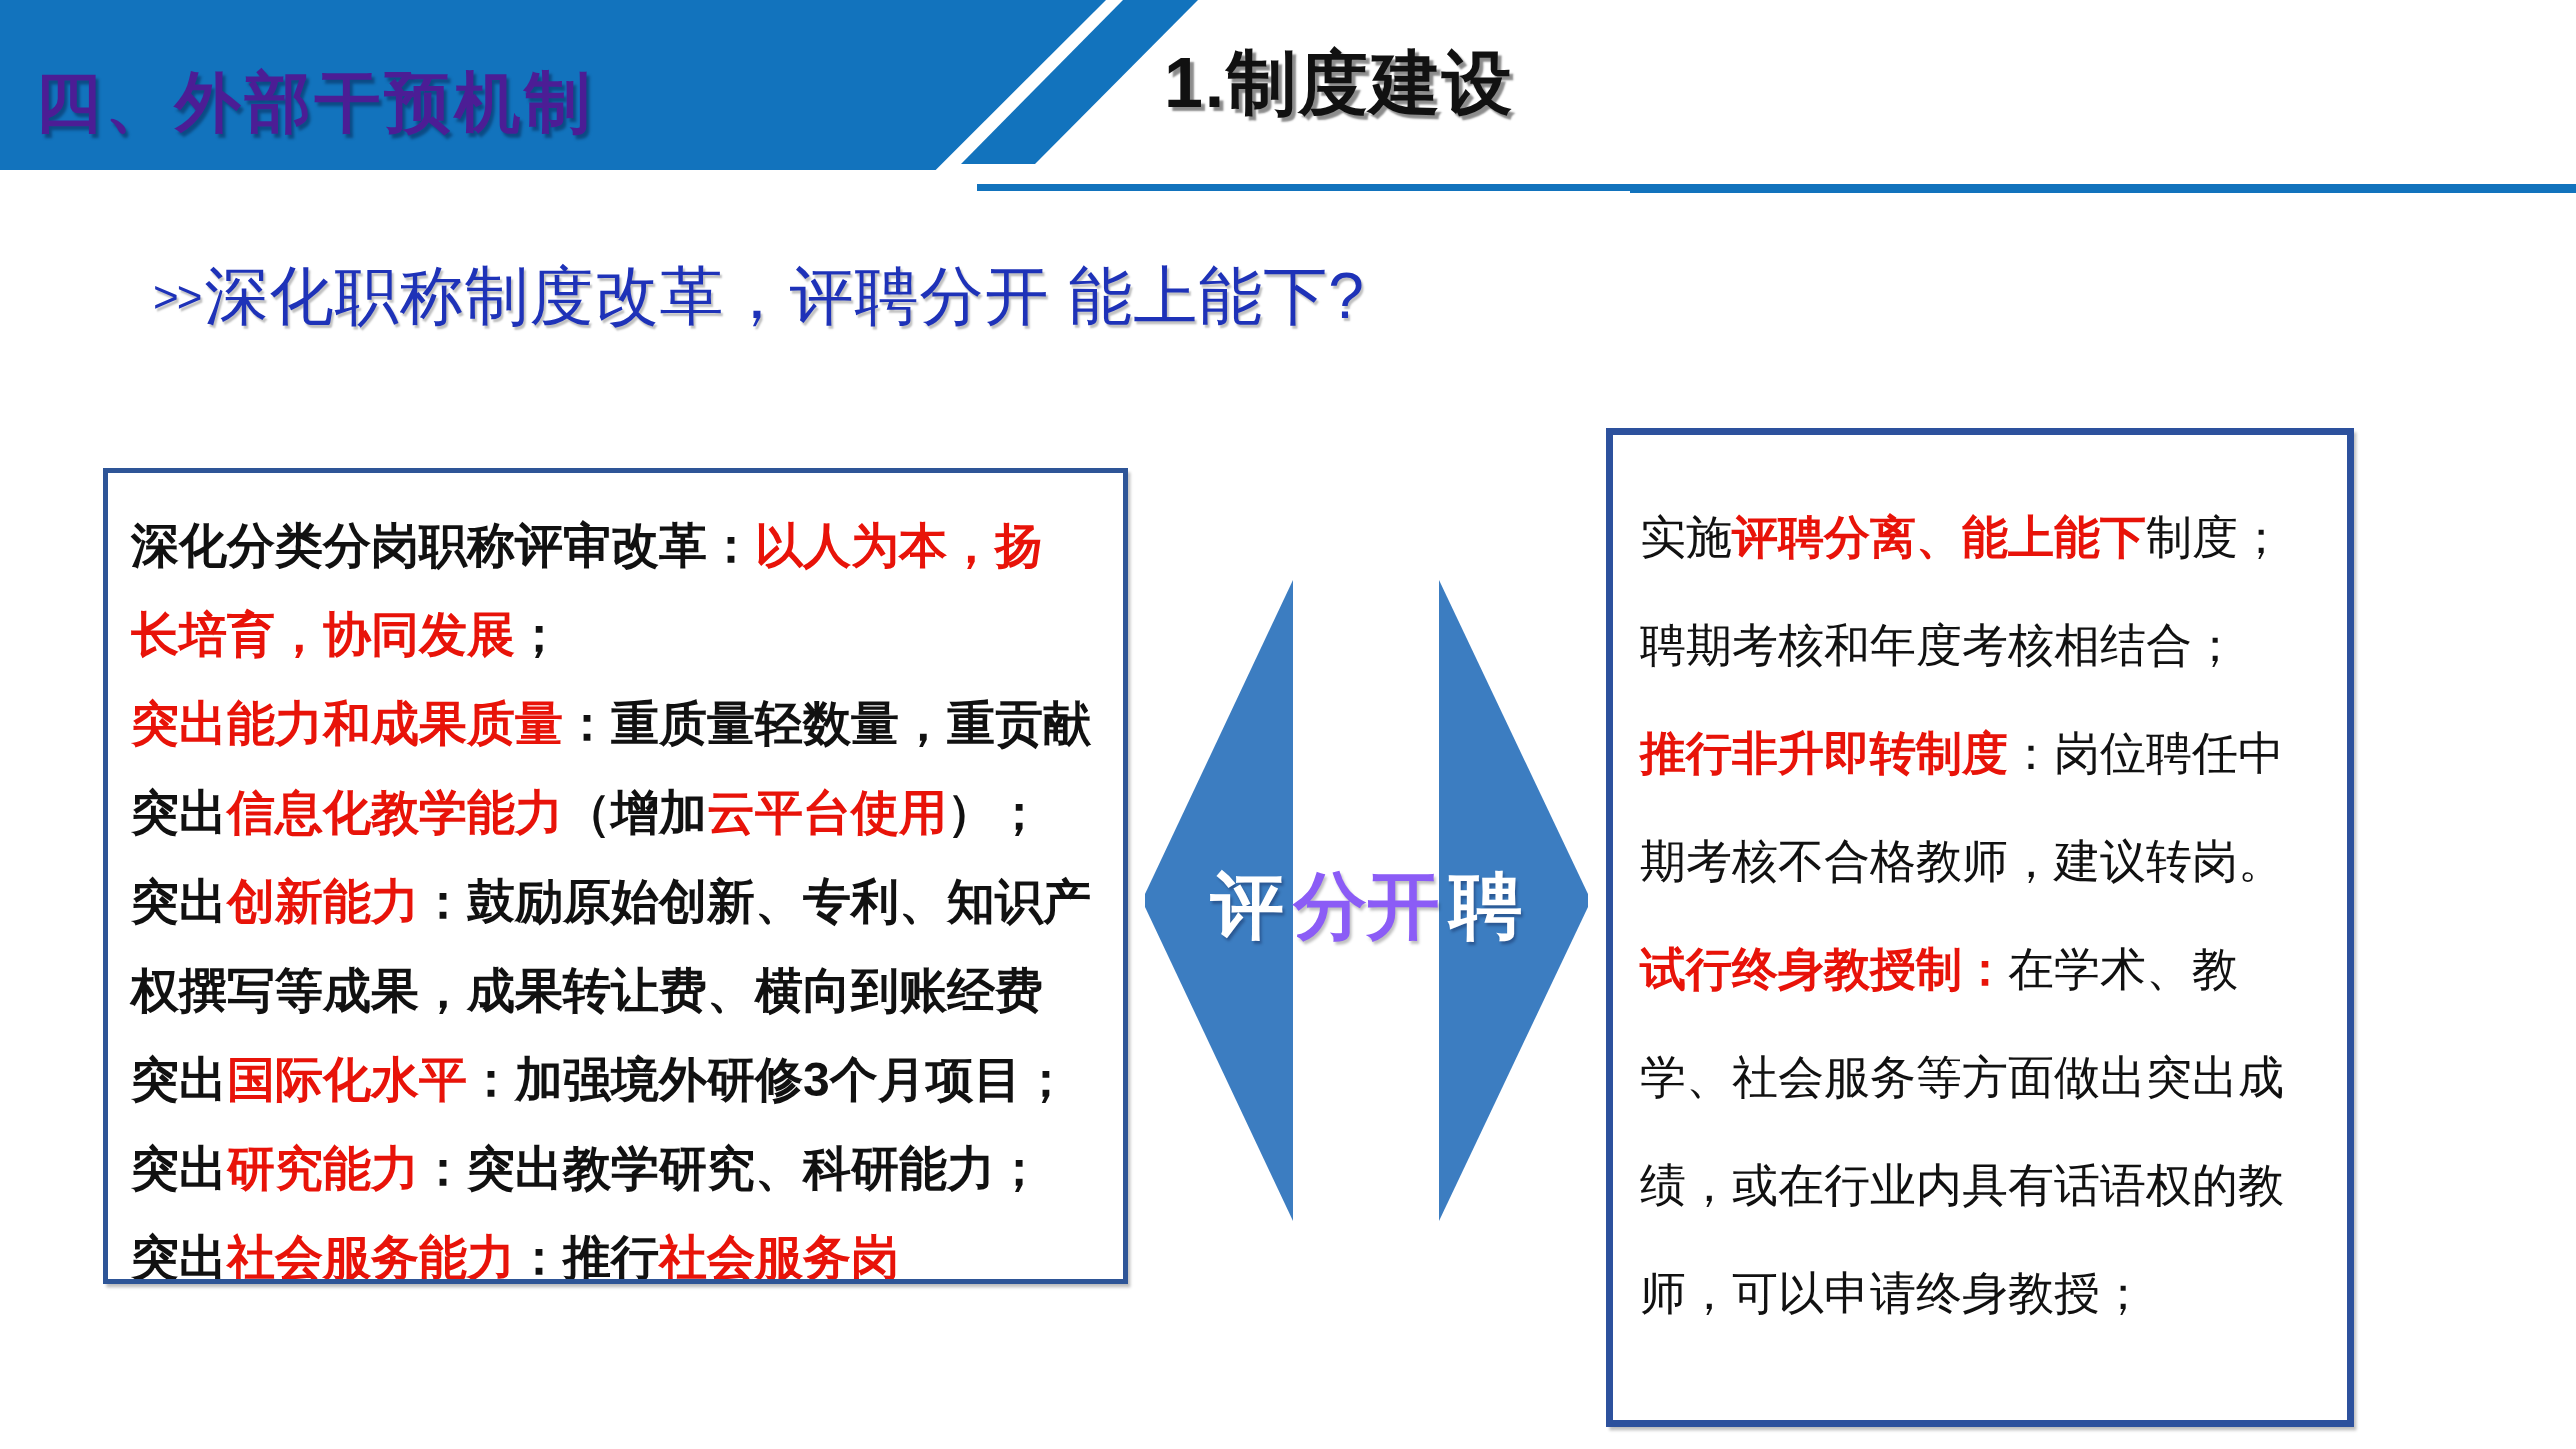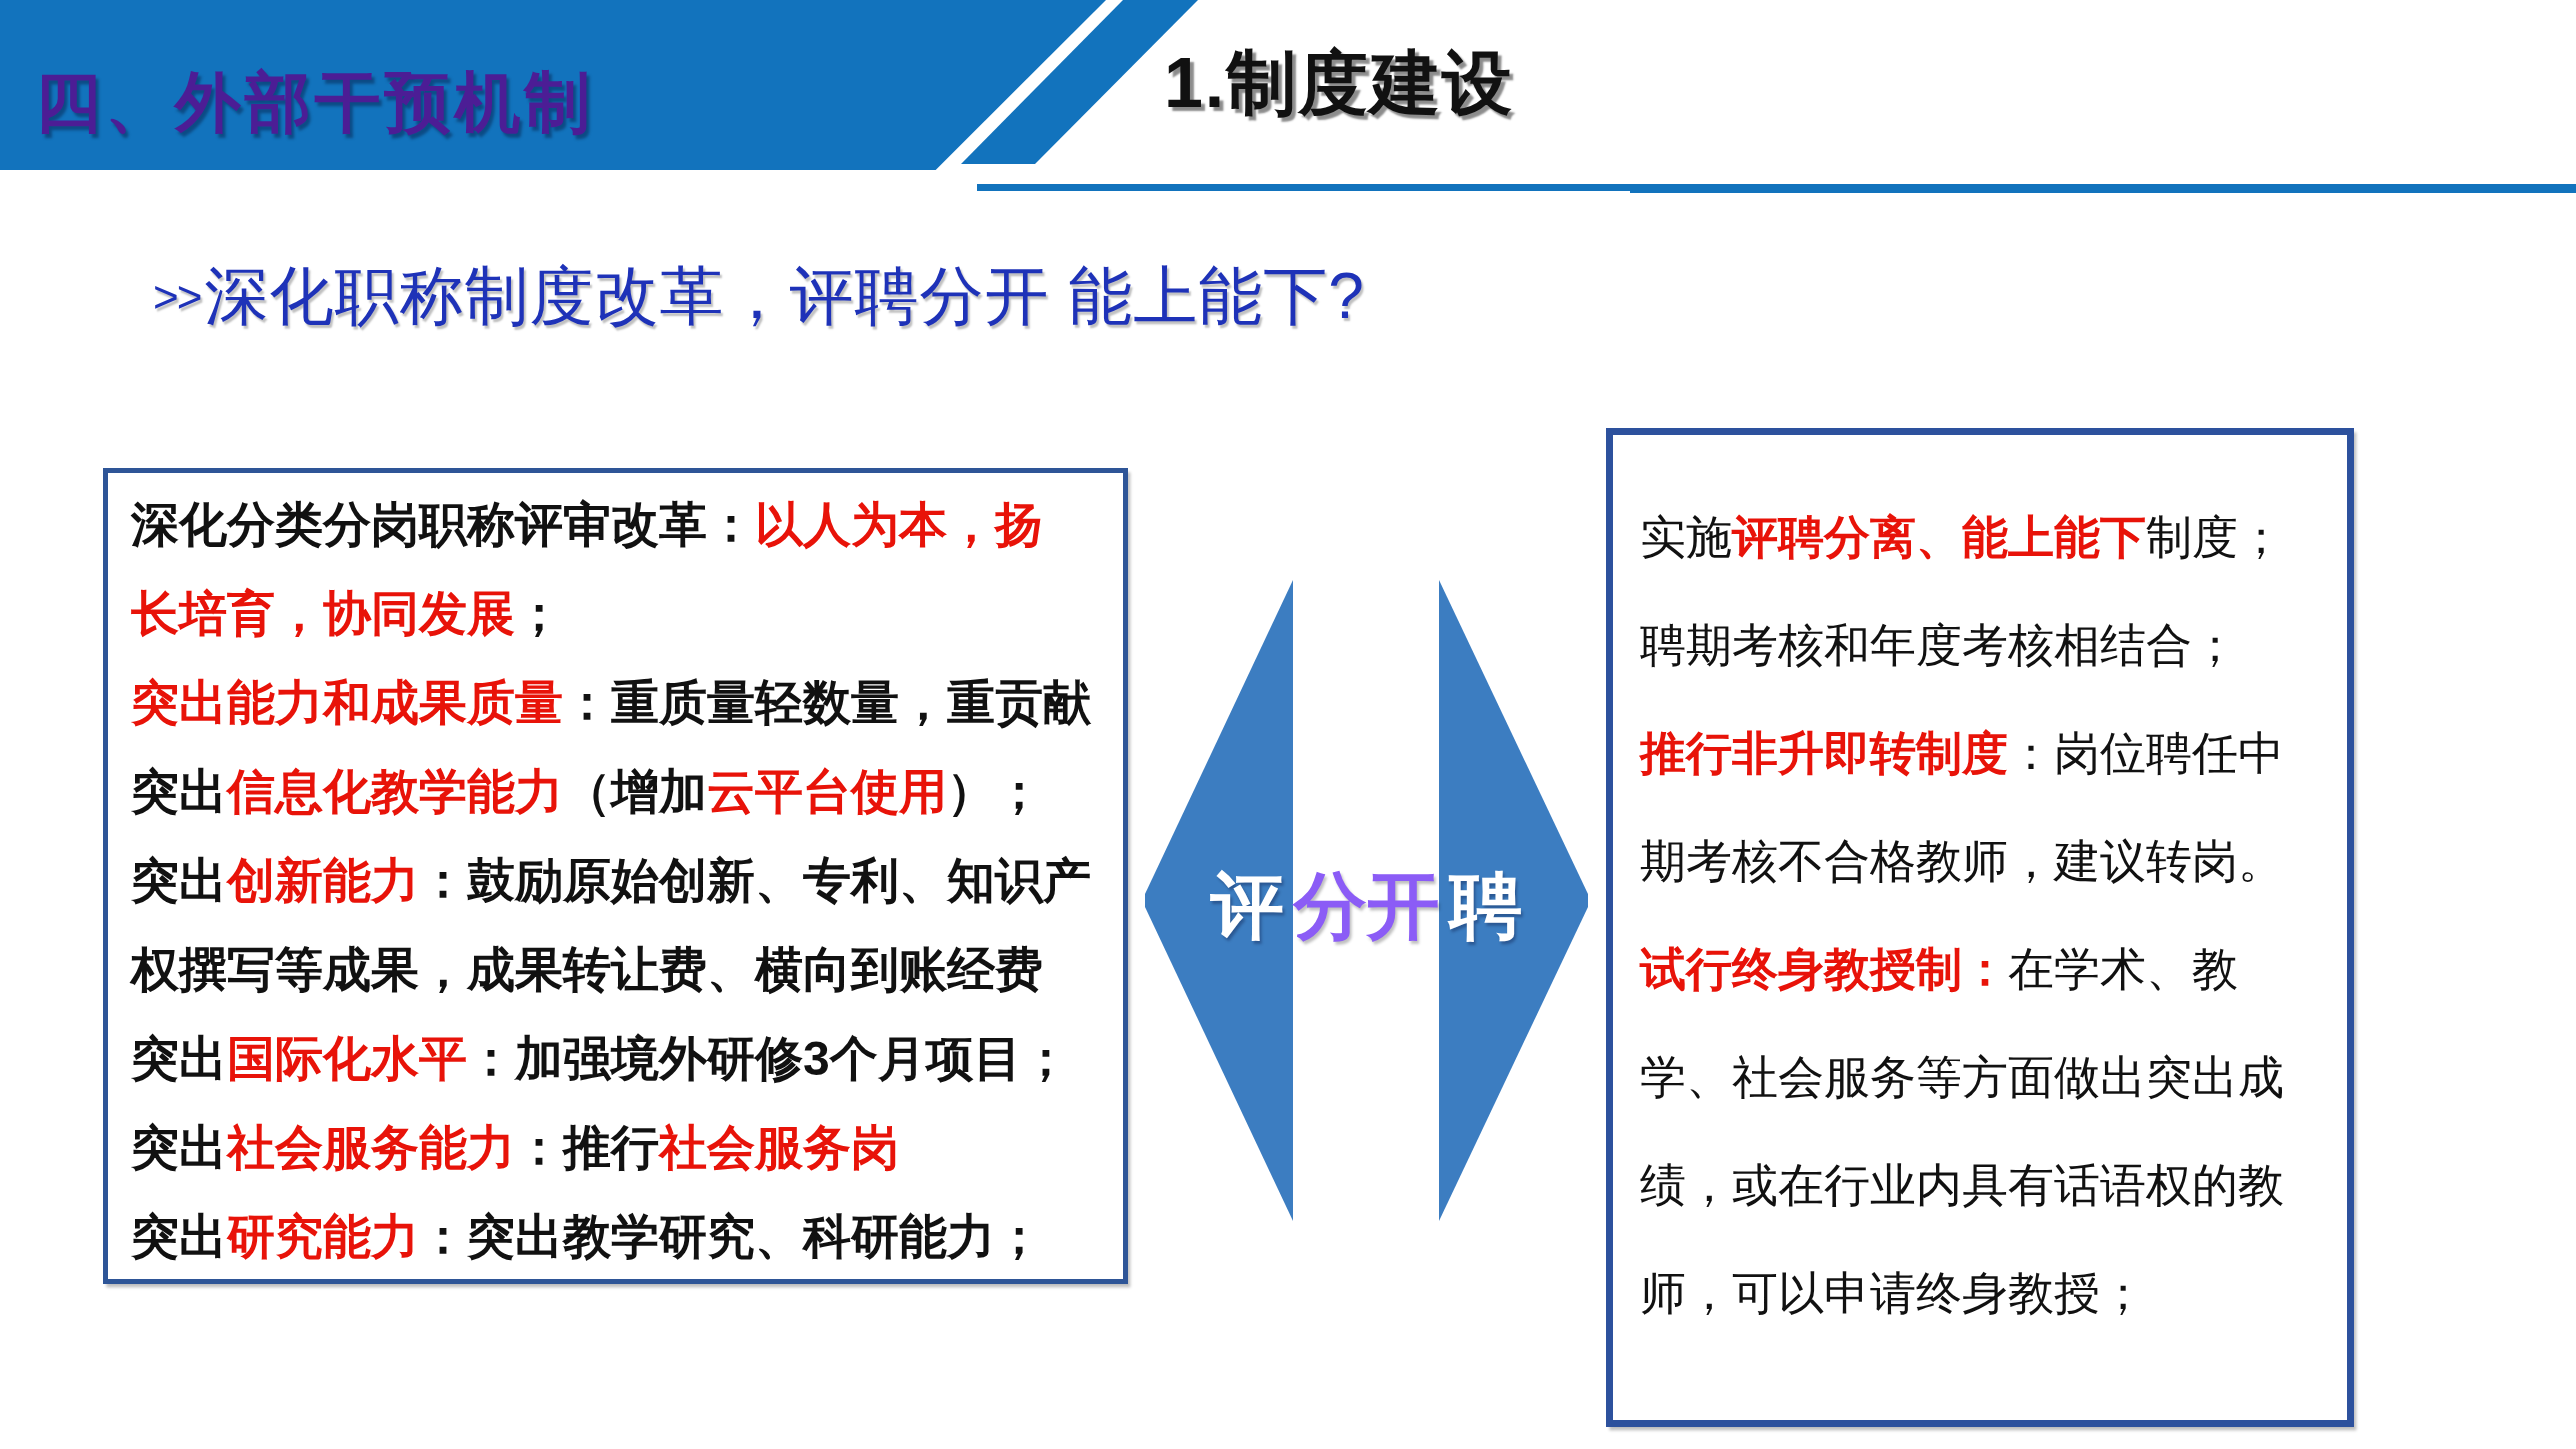--- a/index.html
+++ b/index.html
@@ -47,21 +47,21 @@
     font-size:64px;font-weight:400;color:var(--subtitle_blue);
     letter-spacing:1px;white-space:nowrap;
     text-shadow:1.9px 2.9px 1.9px rgba(0,0,0,.25);
   }
   .subtitle .chevrons{font-size:44px;letter-spacing:-1.9px;vertical-align:5.8px;margin-right:3.9px;}
   
   .panel{position:absolute;box-sizing:border-box;background:#ffffff;}
   .left-panel{
     left:103px;top:468px;width:1025px;height:816px;
     border:5.8px solid var(--left_border);
-    padding:7px 0 0 23px;
+    padding:28px 0 0 23px;
     font-size:48px;line-height:89px;white-space:nowrap;
     box-shadow:2.9px 3.9px 2.9px rgba(0,0,0,.25);
     overflow:hidden;
   }
   .right-panel{
     left:1606px;top:428px;width:748px;height:999px;
     border:7.7px solid var(--right_border);
     padding:48px 0 12px 27px;
     font-size:46px;line-height:108px;white-space:nowrap;
     box-shadow:2.9px 3.9px 2.9px rgba(0,0,0,.25);
@@ -108,22 +108,22 @@
   </div>
 
   <div class="panel left-panel">
     <div><span class="seg-kb">深化分类分岗职称评审改革：</span><span class="seg-r">以人为本，扬</span></div>
     <div><span class="seg-r">长培育，协同发展</span><span class="seg-kb">；</span></div>
     <div><span class="seg-r">突出能力和成果质量</span><span class="seg-k">：重质量轻数量，重贡献</span></div>
     <div><span class="seg-k">突出</span><span class="seg-r">信息化教学能力</span><span class="seg-k">（增加</span><span class="seg-r">云平台使用</span><span class="seg-k">）；</span></div>
     <div><span class="seg-k">突出</span><span class="seg-r">创新能力</span><span class="seg-k">：鼓励原始创新、专利、知识产</span></div>
     <div><span class="seg-k">权撰写等成果，成果转让费、横向到账经费</span></div>
     <div><span class="seg-k">突出</span><span class="seg-r">国际化水平</span><span class="seg-k">：加强境外研修3个月项目；</span></div>
+    <div><span class="seg-k">突出</span><span class="seg-r">研究能力</span><span class="seg-k">：突出教学研究、科研能力；</span></div>
     <div><span class="seg-k">突出</span><span class="seg-r">社会服务能力</span><span class="seg-k">：推行</span><span class="seg-r">社会服务岗</span></div>
-    <div><span class="seg-k">突出</span><span class="seg-r">研究能力</span><span class="seg-k">：突出教学研究、科研能力；</span></div>
   </div>
 
   <div class="tri tri-left"></div>
   <div class="tri tri-right"></div>
   <div class="diamond-labels">
     <span class="lbl-white">评</span>
     <span class="lbl-black">分开</span>
     <span class="lbl-white">聘</span>
   </div>
 

